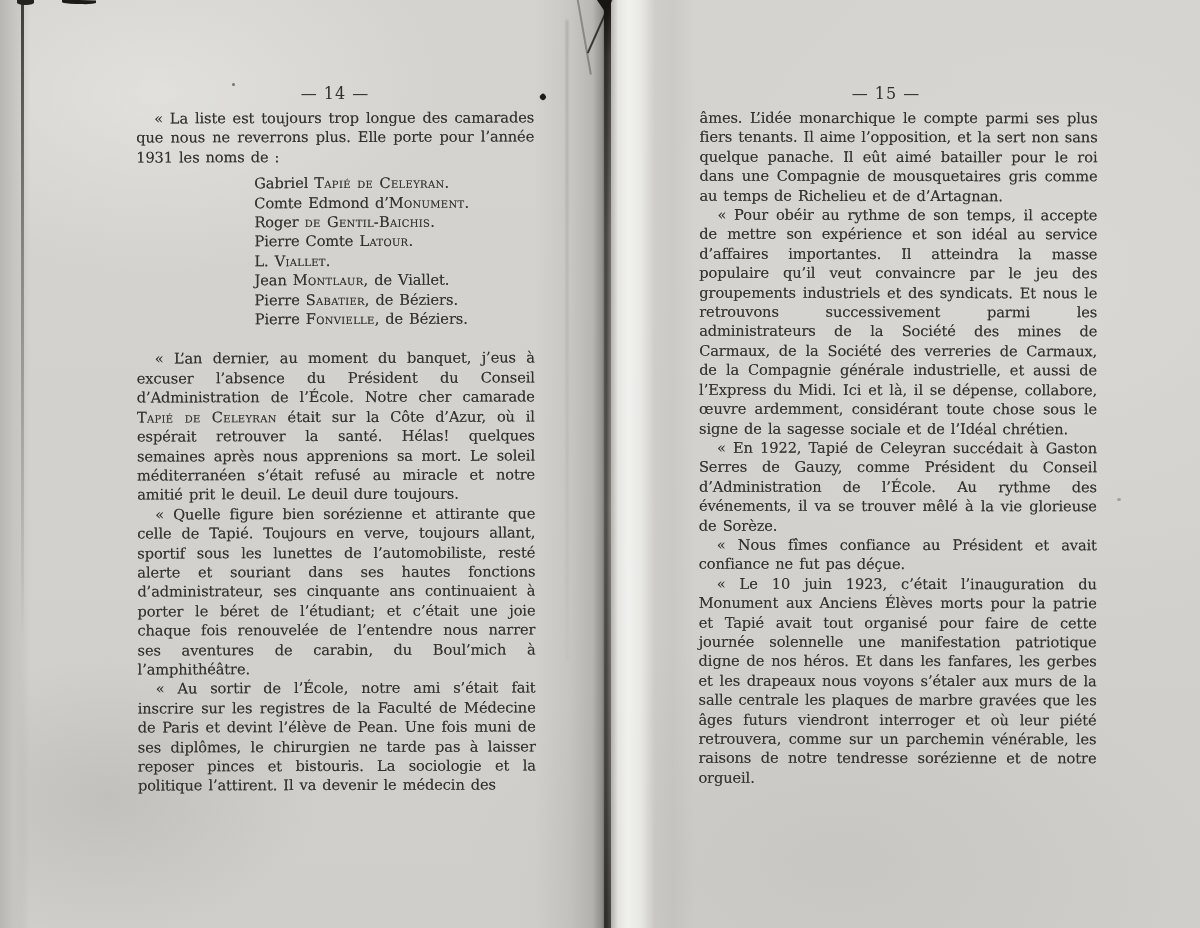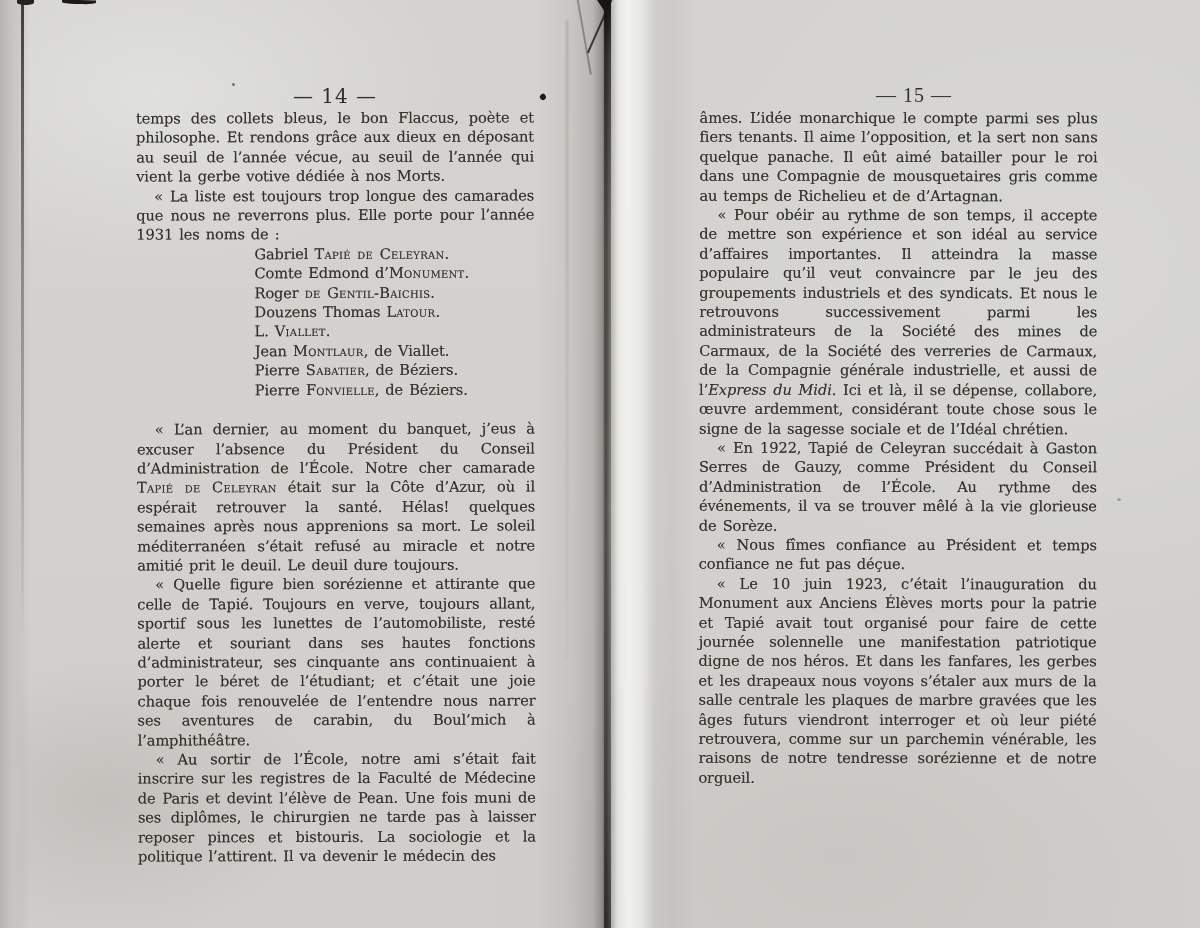--- a/index.html
+++ b/index.html
@@ -68,39 +68,39 @@
   }
   .top-mark-1{position:absolute;left:17px;top:0;width:17px;height:5px;background:#232220;border-radius:0 0 45% 45%;}
   .top-mark-2{position:absolute;left:62px;top:0;width:34px;height:4px;background:#1c1b19;transform:rotate(1.5deg);border-radius:0 0 40% 40%;}
   .top-mark-gutter{position:absolute;left:597px;top:0;width:13px;height:12px;background:#171613;clip-path:polygon(0 0,100% 0,62% 100%);}
   .speck-1{position:absolute;left:540px;top:94px;width:6px;height:6px;background:#1d1c1a;border-radius:40% 60% 50% 50%;transform:rotate(45deg);}
   .speck-2{position:absolute;left:232px;top:83px;width:3px;height:3px;background:rgba(70,68,63,0.7);border-radius:50%;}
   .speck-3{position:absolute;left:1117px;top:498px;width:4px;height:3px;background:rgba(95,93,88,0.45);border-radius:50%;}
   
   .page-header{
     position:absolute;top:84px;width:396px;text-align:center;
-    font-size:20px;letter-spacing:1px;color:#33302c;
+    font-size:16px;letter-spacing:1px;color:#33302c;
   }
   .header-14{left:137px;}
-  .header-15{left:716px;font-family:Liberation Serif, serif;}
+  .header-15{left:688px;}
   .page-body{
     position:absolute;top:108px;width:398px;
     font-size:14.6px;line-height:19.4px;color:#34312d;
     text-align:justify;letter-spacing:-0.1px;word-spacing:1.5px;
     text-shadow:0 0 0.5px rgba(52,49,45,0.55);
   }
   .body-14{left:137px;transform:rotate(-0.15deg);}
   .body-15{left:699px;transform:rotate(0.1deg);}
   .para{margin:0;}
   .para.indent{text-indent:18px;}
   .para.gap{margin-top:20px;}
-  .name-list{margin:0 0 0 118px;text-align:left;}
+  .name-list{margin:7px 0 0 118px;text-align:left;}
   .name-item{white-space:nowrap;}
   .sc{font-variant:small-caps;letter-spacing:0.3px;}
-  .it{font-style:italic;margin-top:29px;}
+  .it{margin-top:29px;}
 </style>
 </head>
 <body>
 
 <div class="scan">
 
   <div class="left-edge"></div>
   <div class="left-edge-line"></div>
   <div class="gutter"></div>
   <div class="gutter-crease"></div>
@@ -109,39 +109,38 @@
   <div class="crease-soft-left"></div>
   <div class="top-mark-1"></div>
   <div class="top-mark-2"></div>
   <div class="top-mark-gutter"></div>
   <div class="speck-1"></div>
   <div class="speck-2"></div>
   <div class="speck-3"></div>
 
   <div class="page-header header-14">— 14 —</div>
   <div class="page-body body-14">
-      <p class="para"><span>temps des collets bleus, le bon Flaccus, poète et philosophe. Et rendons grâce aux dieux en déposant au seuil de l’année vécue, au seuil de l’année qui vient la gerbe votive dédiée à nos Morts.</span></p>
       <p class="para indent"><span>« La liste est toujours trop longue des camarades que nous ne reverrons plus. Elle porte pour l’année 1931 les noms de :</span></p>
       <div class="name-list">
         <div class="name-item"><span>Gabriel </span><span class="sc">Tapié de Celeyran</span><span>.</span></div>
         <div class="name-item"><span>Comte Edmond d’</span><span class="sc">Monument</span><span>.</span></div>
         <div class="name-item"><span>Roger </span><span class="sc">de Gentil-Baichis</span><span>.</span></div>
-        <div class="name-item"><span>Douzens Thomas </span><span class="sc">Latour</span><span>.</span></div>
+        <div class="name-item"><span>Pierre Comte </span><span class="sc">Latour</span><span>.</span></div>
         <div class="name-item"><span>L. </span><span class="sc">Viallet</span><span>.</span></div>
         <div class="name-item"><span>Jean </span><span class="sc">Montlaur</span><span>, de Viallet.</span></div>
         <div class="name-item"><span>Pierre </span><span class="sc">Sabatier</span><span>, de Béziers.</span></div>
         <div class="name-item"><span>Pierre </span><span class="sc">Fonvielle</span><span>, de Béziers.</span></div>
       </div>
       <p class="para indent gap"><span>« L’an dernier, au moment du banquet, j’eus à excuser l’absence du Président du Conseil d’Administration de l’École. Notre cher camarade </span><span class="sc">Tapié de Celeyran</span><span> était sur la Côte d’Azur, où il espérait retrouver la santé. Hélas! quelques semaines après nous apprenions sa mort. Le soleil méditerranéen s’était refusé au miracle et notre amitié prit le deuil. Le deuil dure toujours.</span></p>
       <p class="para indent"><span>« Quelle figure bien sorézienne et attirante que celle de Tapié. Toujours en verve, toujours allant, sportif sous les lunettes de l’automobiliste, resté alerte et souriant dans ses hautes fonctions d’administrateur, ses cinquante ans continuaient à porter le béret de l’étudiant; et c’était une joie chaque fois renouvelée de l’entendre nous narrer ses aventures de carabin, du Boul’mich à l’amphithéâtre.</span></p>
       <p class="para indent"><span>« Au sortir de l’École, notre ami s’était fait inscrire sur les registres de la Faculté de Médecine de Paris et devint l’élève de Pean. Une fois muni de ses diplômes, le chirurgien ne tarde pas à laisser reposer pinces et bistouris. La sociologie et la politique l’attirent. Il va devenir le médecin des</span></p>
     </div>
 
   <div class="page-header header-15">— 15 —</div>
   <div class="page-body body-15">
       <p class="para"><span>âmes. L’idée monarchique le compte parmi ses plus fiers tenants. Il aime l’opposition, et la sert non sans quelque panache. Il eût aimé batailler pour le roi dans une Compagnie de mousquetaires gris comme au temps de Richelieu et de d’Artagnan.</span></p>
       <p class="para indent"><span>« Pour obéir au rythme de son temps, il accepte de mettre son expérience et son idéal au service d’affaires importantes. Il atteindra la masse populaire qu’il veut convaincre par le jeu des groupements industriels et des syndicats. Et nous le retrouvons successivement parmi les administrateurs de la Société des mines de Carmaux, de la Société des verreries de Carmaux, de la Compagnie générale industrielle, et aussi de l’</span><span class="it">Express du Midi</span><span>. Ici et là, il se dépense, collabore, œuvre ardemment, considérant toute chose sous le signe de la sagesse sociale et de l’Idéal chrétien.</span></p>
       <p class="para indent"><span>« En 1922, Tapié de Celeyran succédait à Gaston Serres de Gauzy, comme Président du Conseil d’Administration de l’École. Au rythme des événements, il va se trouver mêlé à la vie glorieuse de Sorèze.</span></p>
-      <p class="para indent"><span>« Nous fîmes confiance au Président et temps confiance ne fut pas déçue.</span></p>
+      <p class="para indent"><span>« Nous fîmes confiance au Président et avait confiance ne fut pas déçue.</span></p>
       <p class="para indent"><span>« Le 10 juin 1923, c’était l’inauguration du Monument aux Anciens Élèves morts pour la patrie et Tapié avait tout organisé pour faire de cette journée solennelle une manifestation patriotique digne de nos héros. Et dans les fanfares, les gerbes et les drapeaux nous voyons s’étaler aux murs de la salle centrale les plaques de marbre gravées que les âges futurs viendront interroger et où leur piété retrouvera, comme sur un parchemin vénérable, les raisons de notre tendresse sorézienne et de notre orgueil.</span></p>
     </div>
 
 </div>
 
 </body></html>

